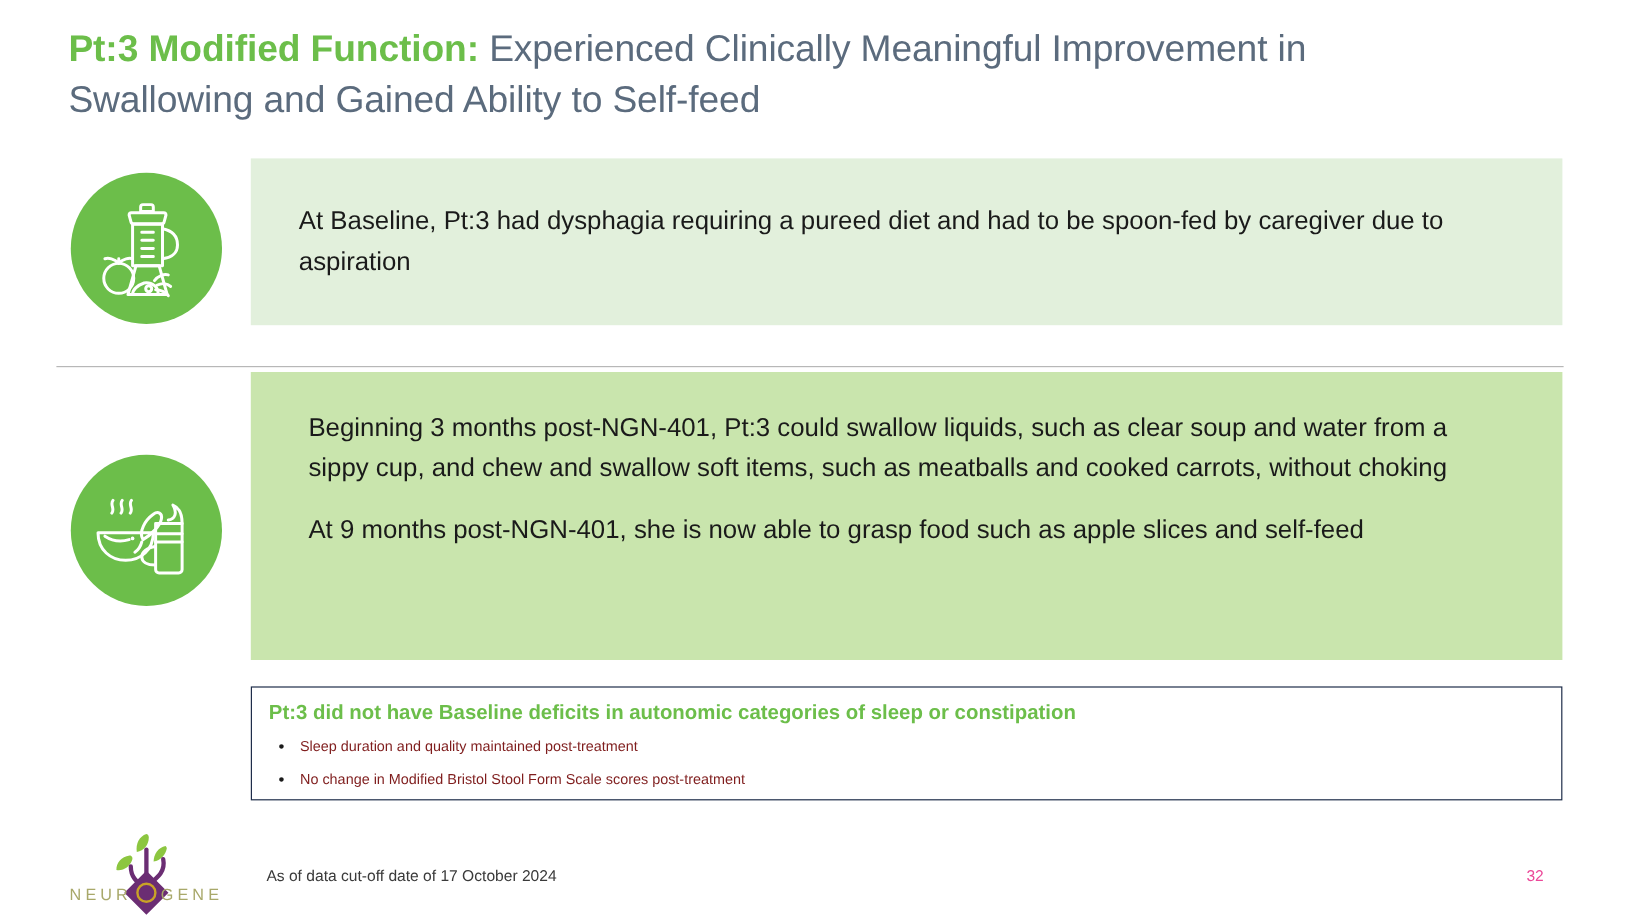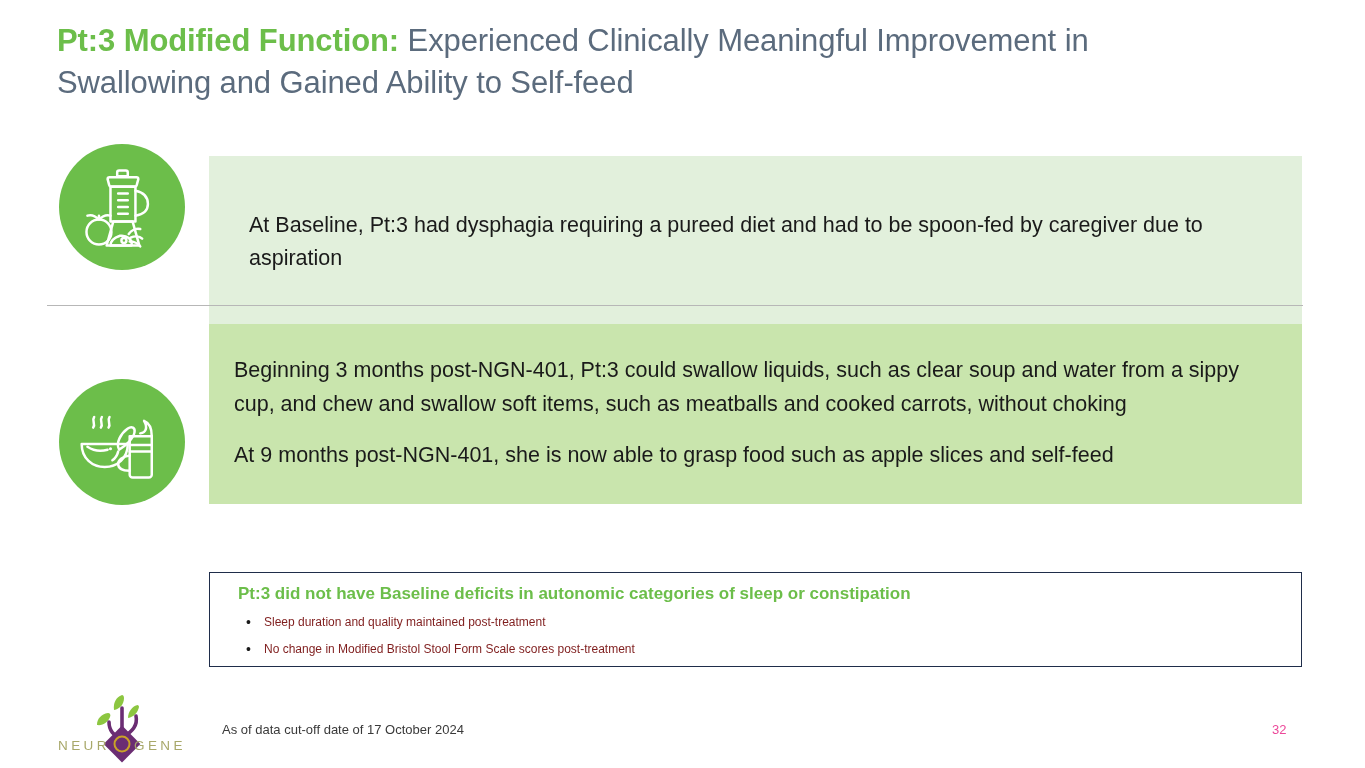--- a/index.html
+++ b/index.html
@@ -57,32 +57,32 @@
   }
 
   
   .content-box {
     position: absolute;
     left: 209px;
     width: 1093px;
     box-sizing: border-box;
   }
   #box-baseline {
-    top: 156px;
-    height: 172px;
+    top: 132px;
+    height: 139px;
     background: #e2f0dc;
     padding: 0 40px;
     display: flex;
     align-items: center;
   }
   #box-postdose {
-    top: 324px;
-    height: 180px;
+    top: 310px;
+    height: 240px;
     background: #c9e5ad;
-    padding: 30px 40px 0 25px;
+    padding: 30px 40px 0 48px;
   }
   .body-text {
     font-size: 21.5px;
     line-height: 33.5px;
     color: #1a1a1a;
     font-weight: 400;
     margin: 0;
   }
   #box-postdose .body-text + .body-text {
     margin-top: 18px;
@@ -101,21 +101,21 @@
   
   #note-box {
     position: absolute;
     left: 209px;
     top: 572px;
     width: 1093px;
     height: 95px;
     box-sizing: border-box;
     border: 1.6px solid #1f2d4a;
     background: #ffffff;
-    padding: 9px 14px 0 28px;
+    padding: 9px 14px 0 14px;
   }
   #note-heading {
     font-size: 17px;
     font-weight: 700;
     color: #6cbe4a;
     line-height: 24px;
     margin: 0 0 4px 0;
   }
   .note-bullet {
     display: flex;

